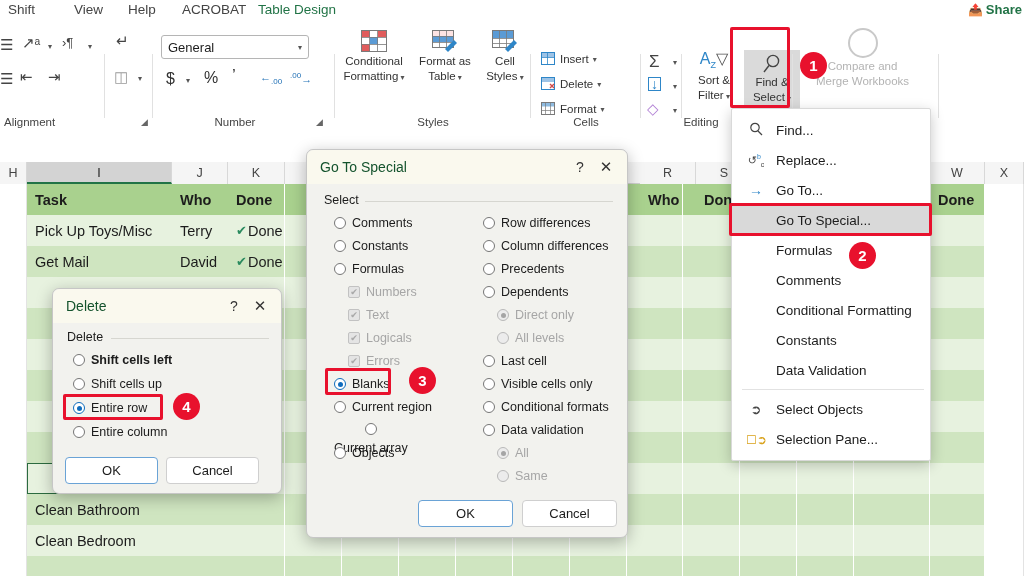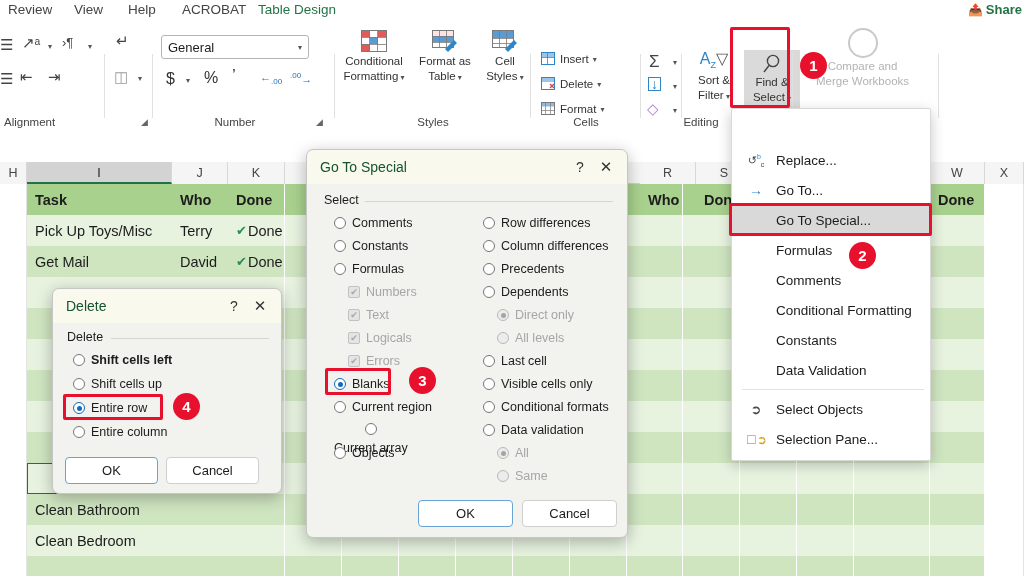--- a/index.html
+++ b/index.html
@@ -120,21 +120,21 @@
     <div class="wm" style="left: 210px; top: 530px; color: rgb(201, 176, 75);">Ms. Office Tutorial</div>
     <div class="wm" style="left: 350px; top: 505px; color: rgb(158, 198, 224);">Ms. Office Tutorial</div>
     <div class="wm" style="left: 490px; top: 520px; color: rgb(201, 75, 75);">Ms. Office Tutorial</div>
     <div class="wm" style="left: 640px; top: 500px; color: rgb(158, 198, 224);">Ms. Office Tutorial</div>
     <div class="wm" style="left: 790px; top: 540px; color: rgb(201, 176, 75);">Ms. Office Tutorial</div>
     <div class="wm" style="left: 905px; top: 490px; color: rgb(107, 162, 201);">Ms. Office Tutorial</div>
   </div>
 
 <div id="ribbon">
   <div id="tabbar">
-      <div class="tab" style="left: 8px;">Review</div>
+      <div class="tab" style="left: 8px;">Shift</div>
       <div class="tab" style="left: 74px;">View</div>
       <div class="tab" style="left: 128px;">Help</div>
       <div class="tab" style="left: 182px;">ACROBAT</div>
       <div class="tab green" style="left: 258px;">Table Design</div>
     </div>
   <div id="share-btn">
     <span class="share-ico">📤</span>
     <span>Share</span>
   </div>
 
@@ -557,20 +557,27 @@
         <div class="cellbox" style="left: 797px; width: 57px; background: rgb(207, 229, 192); border-right: 1px solid rgb(255, 255, 255);"></div>
         <div class="cellbox" style="left: 854px; width: 76px; background: rgb(207, 229, 192); border-right: 1px solid rgb(255, 255, 255);"></div>
         <div class="cellbox" style="left: 930px; width: 55px; background: rgb(207, 229, 192); border-right: 1px solid rgb(255, 255, 255);"></div>
         <div style="position: absolute; left: 985px; top: 0px; width: 39px; height: 100%; background: rgb(255, 255, 255); border-right: 1px solid rgb(227, 227, 227);"></div>
       </div>
       <div class="sel-cell" style="left: 27px; top: 333px; width: 146px; height: 31px;"></div>
     </div>
 </div>
 
 <div id="fsmenu" style="left:731px;top:108px;width:200px;height:353px;">
+    <div class="mi" style="top: 6px;">
+      <span class="mico"><svg width="14" height="14" viewBox="0 0 14 14">
+          <circle cx="6" cy="5.5" r="4.2" fill="none" stroke="#444" stroke-width="1.2"></circle>
+          <path d="M9 9 L13 13" stroke="#444" stroke-width="1.2"></path>
+        </svg></span>
+      <span>Find...</span>
+    </div>
     <div class="mi" style="top: 36px;">
       <span class="mico"><span style="font-size:11px;color:#444;">↺<sup style="font-size:7px;color:#2e86c8;">b</sup><sub style="font-size:7px;">c</sub></span></span>
       <span>Replace...</span>
     </div>
     <div class="mi" style="top: 66px;">
       <span class="mico"><span style="font-size:14px;color:#2e86c8;">→</span></span>
       <span>Go To...</span>
     </div>
     <div class="mi hl" style="top: 96px;">
       <span>Go To Special...</span>

